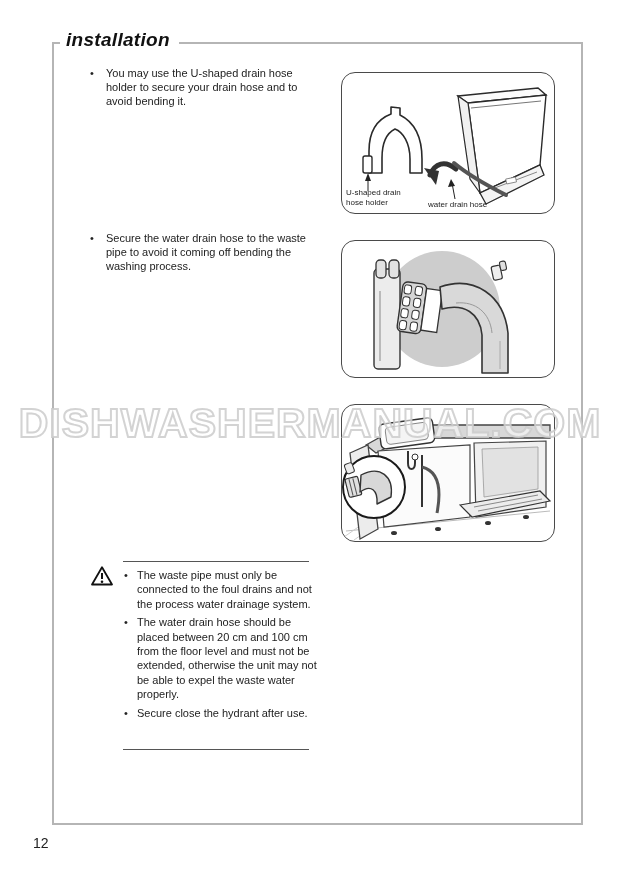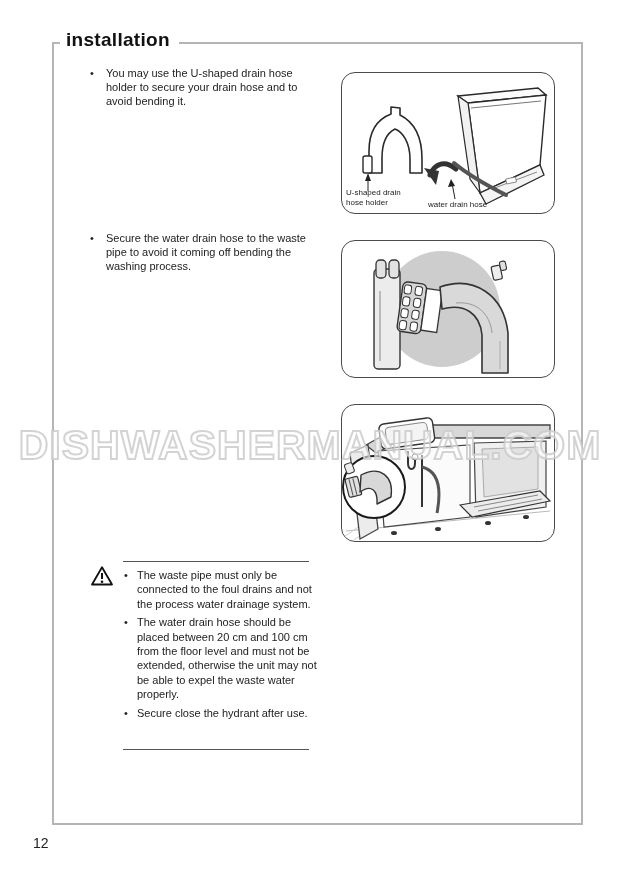--- a/index.html
+++ b/index.html
@@ -8,21 +8,21 @@
     font-family:"Liberation Sans","DejaVu Sans",sans-serif;color:#1a1a1a;
   }
   
   .frame{
     position:absolute;left:52px;top:42px;width:527px;height:779px;
     border:2.5px solid #b5b5b5;
   }
   .page-title{
     position:absolute;left:60px;top:29px;z-index:5;
     background:#ffffff;padding:0 9px 0 6px;
-    font-size:19px;font-weight:bold;letter-spacing:0.3px;color:#111;
+    font-size:19px;font-weight:bold;font-style:italic;letter-spacing:0.3px;color:#111;
   }
   
   .bullet{
     position:absolute;display:flex;font-size:11px;line-height:14.2px;color:#222;
   }
   .bullet .dot{width:16px;flex:0 0 16px;text-align:left;padding-left:2px;}
   .bullet .btxt{width:212px;}
   .b1{left:88px;top:66px;}
   .b2{left:88px;top:231px;}
   
@@ -30,21 +30,21 @@
     position:absolute;left:341px;width:214px;background:#fff;
     border:1.5px solid #4a4a4a;border-radius:14px;box-sizing:border-box;overflow:hidden;text-align:center;
   }
   .f1{top:72px;height:142px;}
   .f2{top:240px;height:138px;}
   .f3{top:404px;height:138px;}
   .figbox svg{display:block;width:100%;height:100%;}
   .figlabel{font-size:8px;fill:#222;font-family:"Liberation Sans",sans-serif;}
   
   .watermark{
-    position:absolute;left:0;top:422px;width:620px;z-index:9;
+    position:absolute;left:0;top:400px;width:620px;z-index:9;
     text-align:center;font-size:41px;font-weight:bold;letter-spacing:1px;
     color:rgba(255,255,255,0.55);
     -webkit-text-stroke:2px rgba(203,203,203,0.85);
     white-space:nowrap;pointer-events:none;
   }
   
   .warn-icon{position:absolute;left:90px;top:565px;width:24px;height:22px;}
   .warn-rule{position:absolute;left:123px;width:186px;height:0;border-top:1.2px solid #555;}
   .wr-top{top:561px;}
   .wr-bottom{top:749px;}

